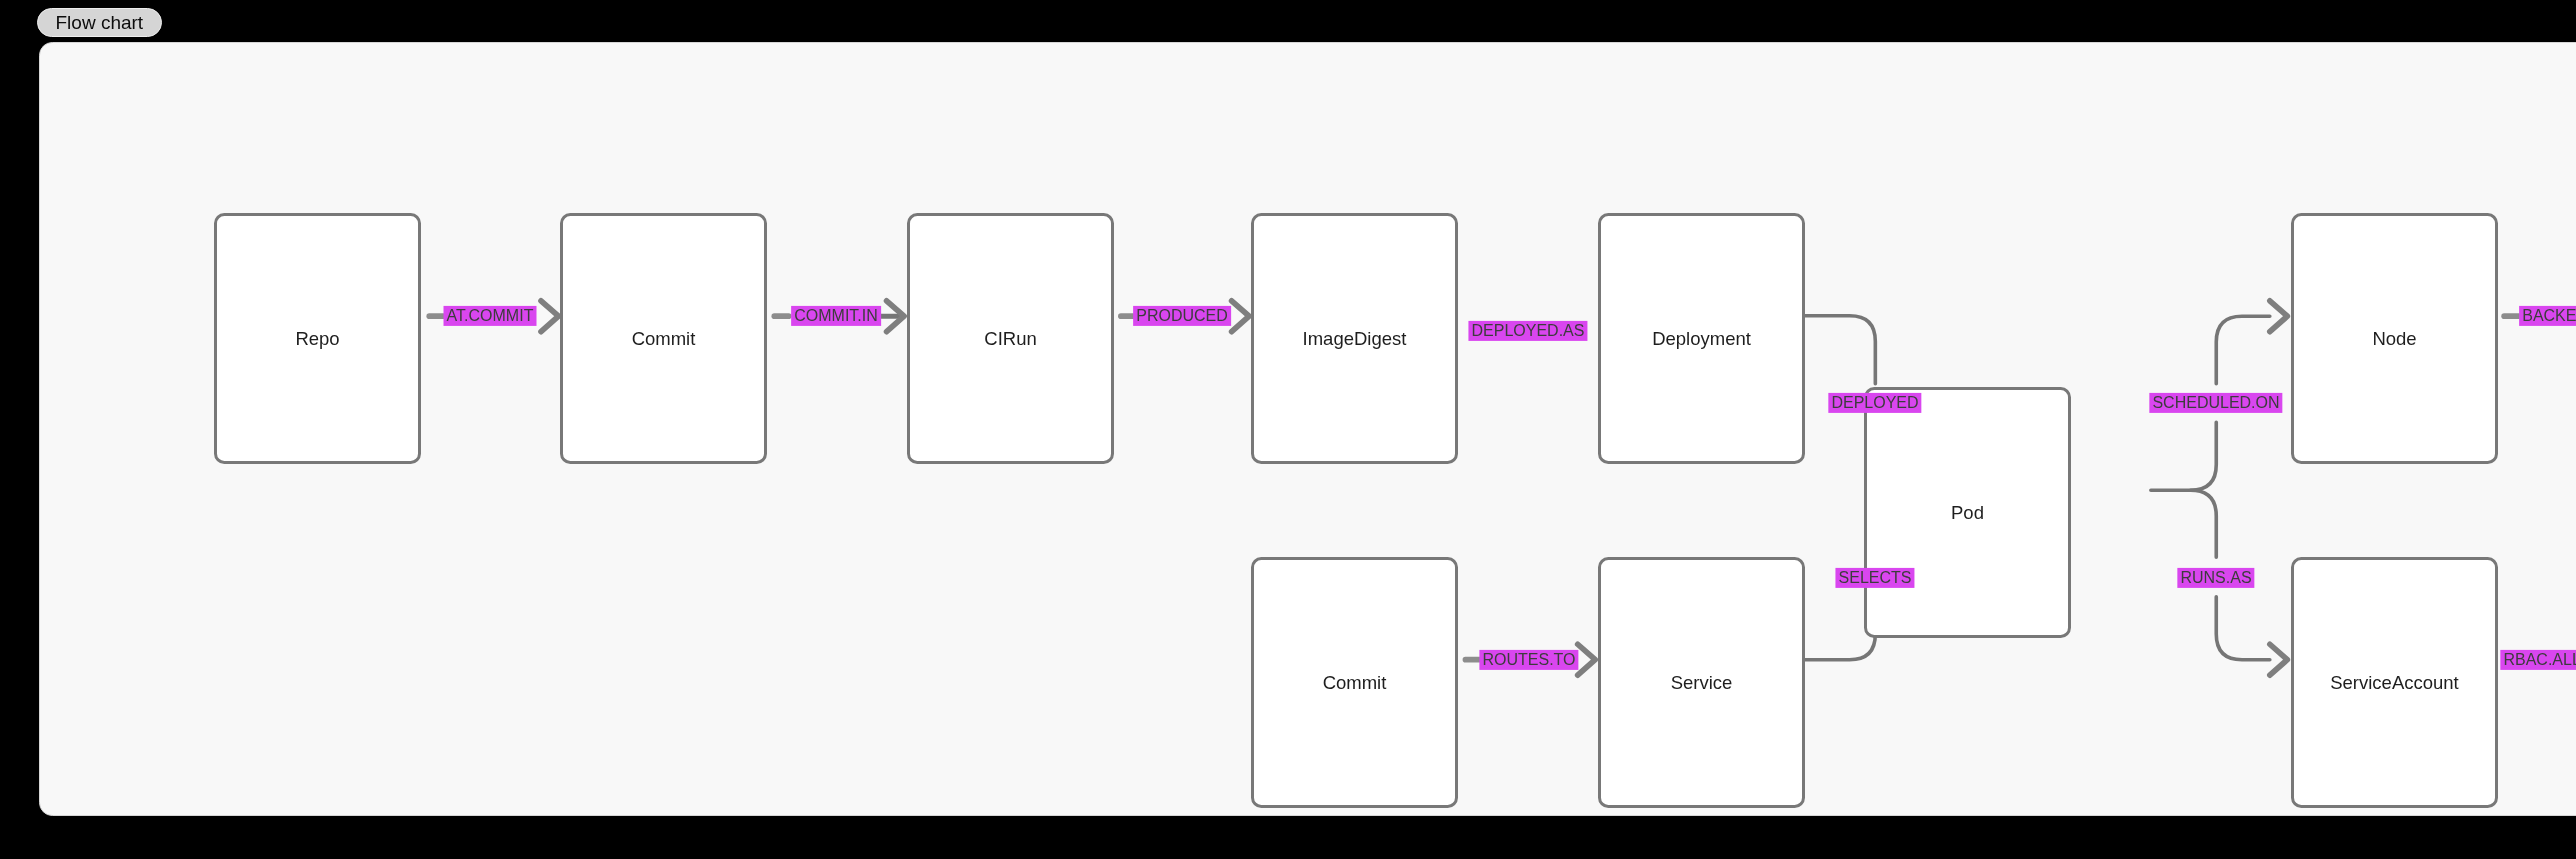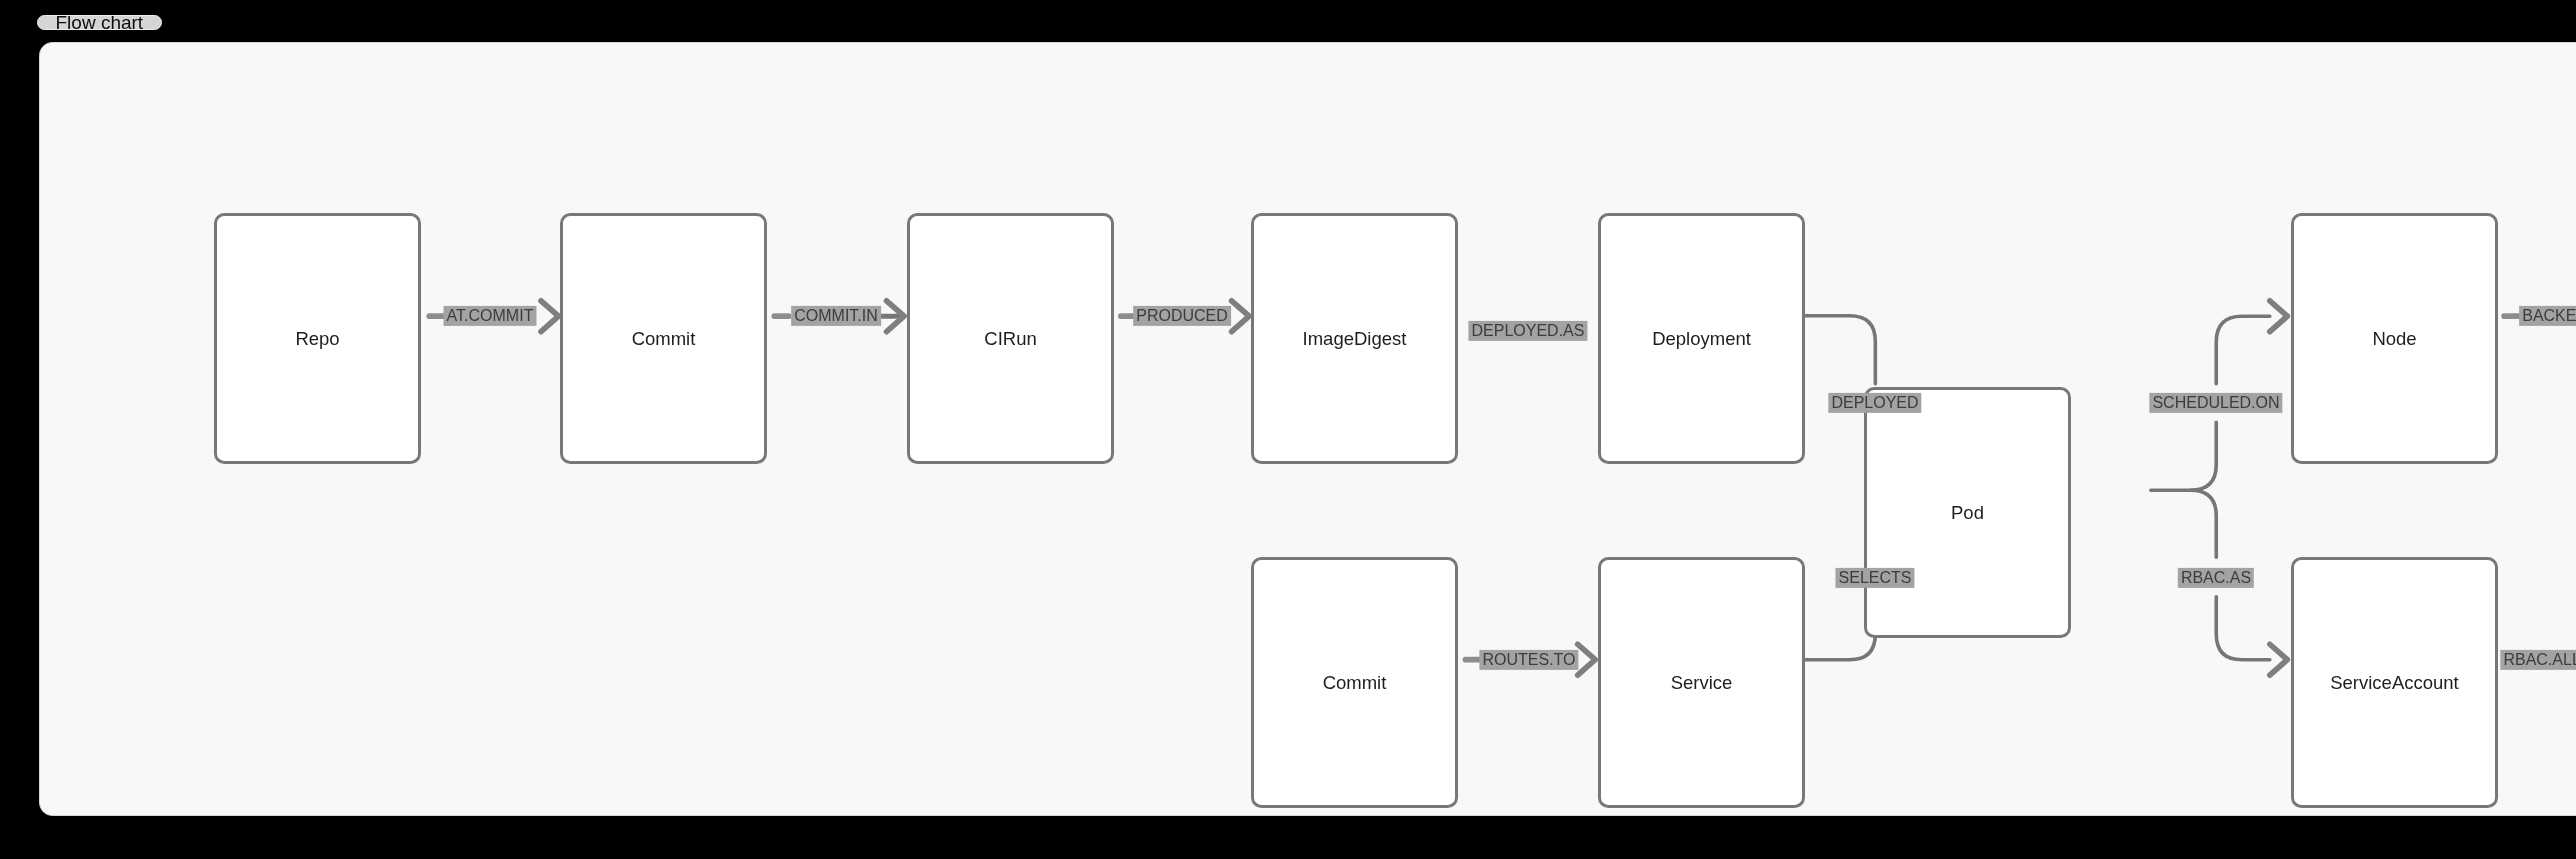--- a/index.html
+++ b/index.html
@@ -1,20 +1,20 @@
 <!DOCTYPE html>
 <html style="font-size:8.2px"><head>
 <meta charset="utf-8">
 <style>
   html,body{margin:0;padding:0;background:#000;}
   body{width:2937px;height:859px;position:relative;overflow:hidden;
        font-family:"Liberation Sans","DejaVu Sans",sans-serif;}
 
   
-  .pill{position:absolute;left:37px;top:15px;height:15px;padding:0 17.5px;
+  .pill{position:absolute;left:37px;top:8px;height:29px;padding:0 17.5px;
         background:#d5d5d5;border:1.5px solid #ededed;border-radius:16.5px;
         display:flex;align-items:center;justify-content:center;
         font-size:19px;font-weight:500;color:#0d0d0d;box-sizing:border-box;}
 
   
   .panel{position:absolute;left:39px;top:42px;width:2855px;height:774px;
          background:#f8f8f8;border:1px solid #d6d6d6;border-radius:13.4px;
          box-sizing:border-box;}
 
   
@@ -25,21 +25,21 @@
 
   
   .node{position:absolute;width:207px;height:251px;background:#ffffff;
         border:3.6px solid #787878;border-radius:10.3px;box-sizing:border-box;
         display:flex;align-items:center;justify-content:center;}
   .node span{font-size:18.5px;color:#1e1e1e;}
 
   
   .elabel{position:absolute;transform:translate(-50%,-50%);
           font-size:16px;color:#3c3c3c;white-space:nowrap;
-          background:#a3a3a3;padding:2.1px 3.1px;line-height:1;}
+          background:#d946ef;padding:2.1px 3.1px;line-height:1;}
 </style>
 </head>
 <body>
 
 <button class="pill">Flow chart</button>
 
 <div class="panel"></div>
 
 <svg class="wires" viewBox="0 0 5700 1668">
 
@@ -126,16 +126,16 @@
   </div>
 
 <div class="elabel" style="left:490px;top:316px">AT.COMMIT</div>
 <div class="elabel" style="left:836px;top:316px">COMMIT.IN</div>
 <div class="elabel" style="left:1182px;top:316px">PRODUCED</div>
 <div class="elabel" style="left:1528px;top:331px">DEPLOYED.AS</div>
 <div class="elabel" style="left:1875px;top:403px">DEPLOYED</div>
 <div class="elabel" style="left:1875px;top:578px">SELECTS</div>
 <div class="elabel" style="left:1529px;top:660px">ROUTES.TO</div>
 <div class="elabel" style="left:2216px;top:403px">SCHEDULED.ON</div>
-<div class="elabel" style="left:2216px;top:578px">RBAC.AS</div>
+<div class="elabel" style="left:2216px;top:578px">RUNS.AS</div>
 <div class="elabel" style="left:2568px;top:316px">BACKED.BY</div>
 <div class="elabel" style="left:2567px;top:660px">RBAC.ALLOWED</div>
 
 
 </body></html>

